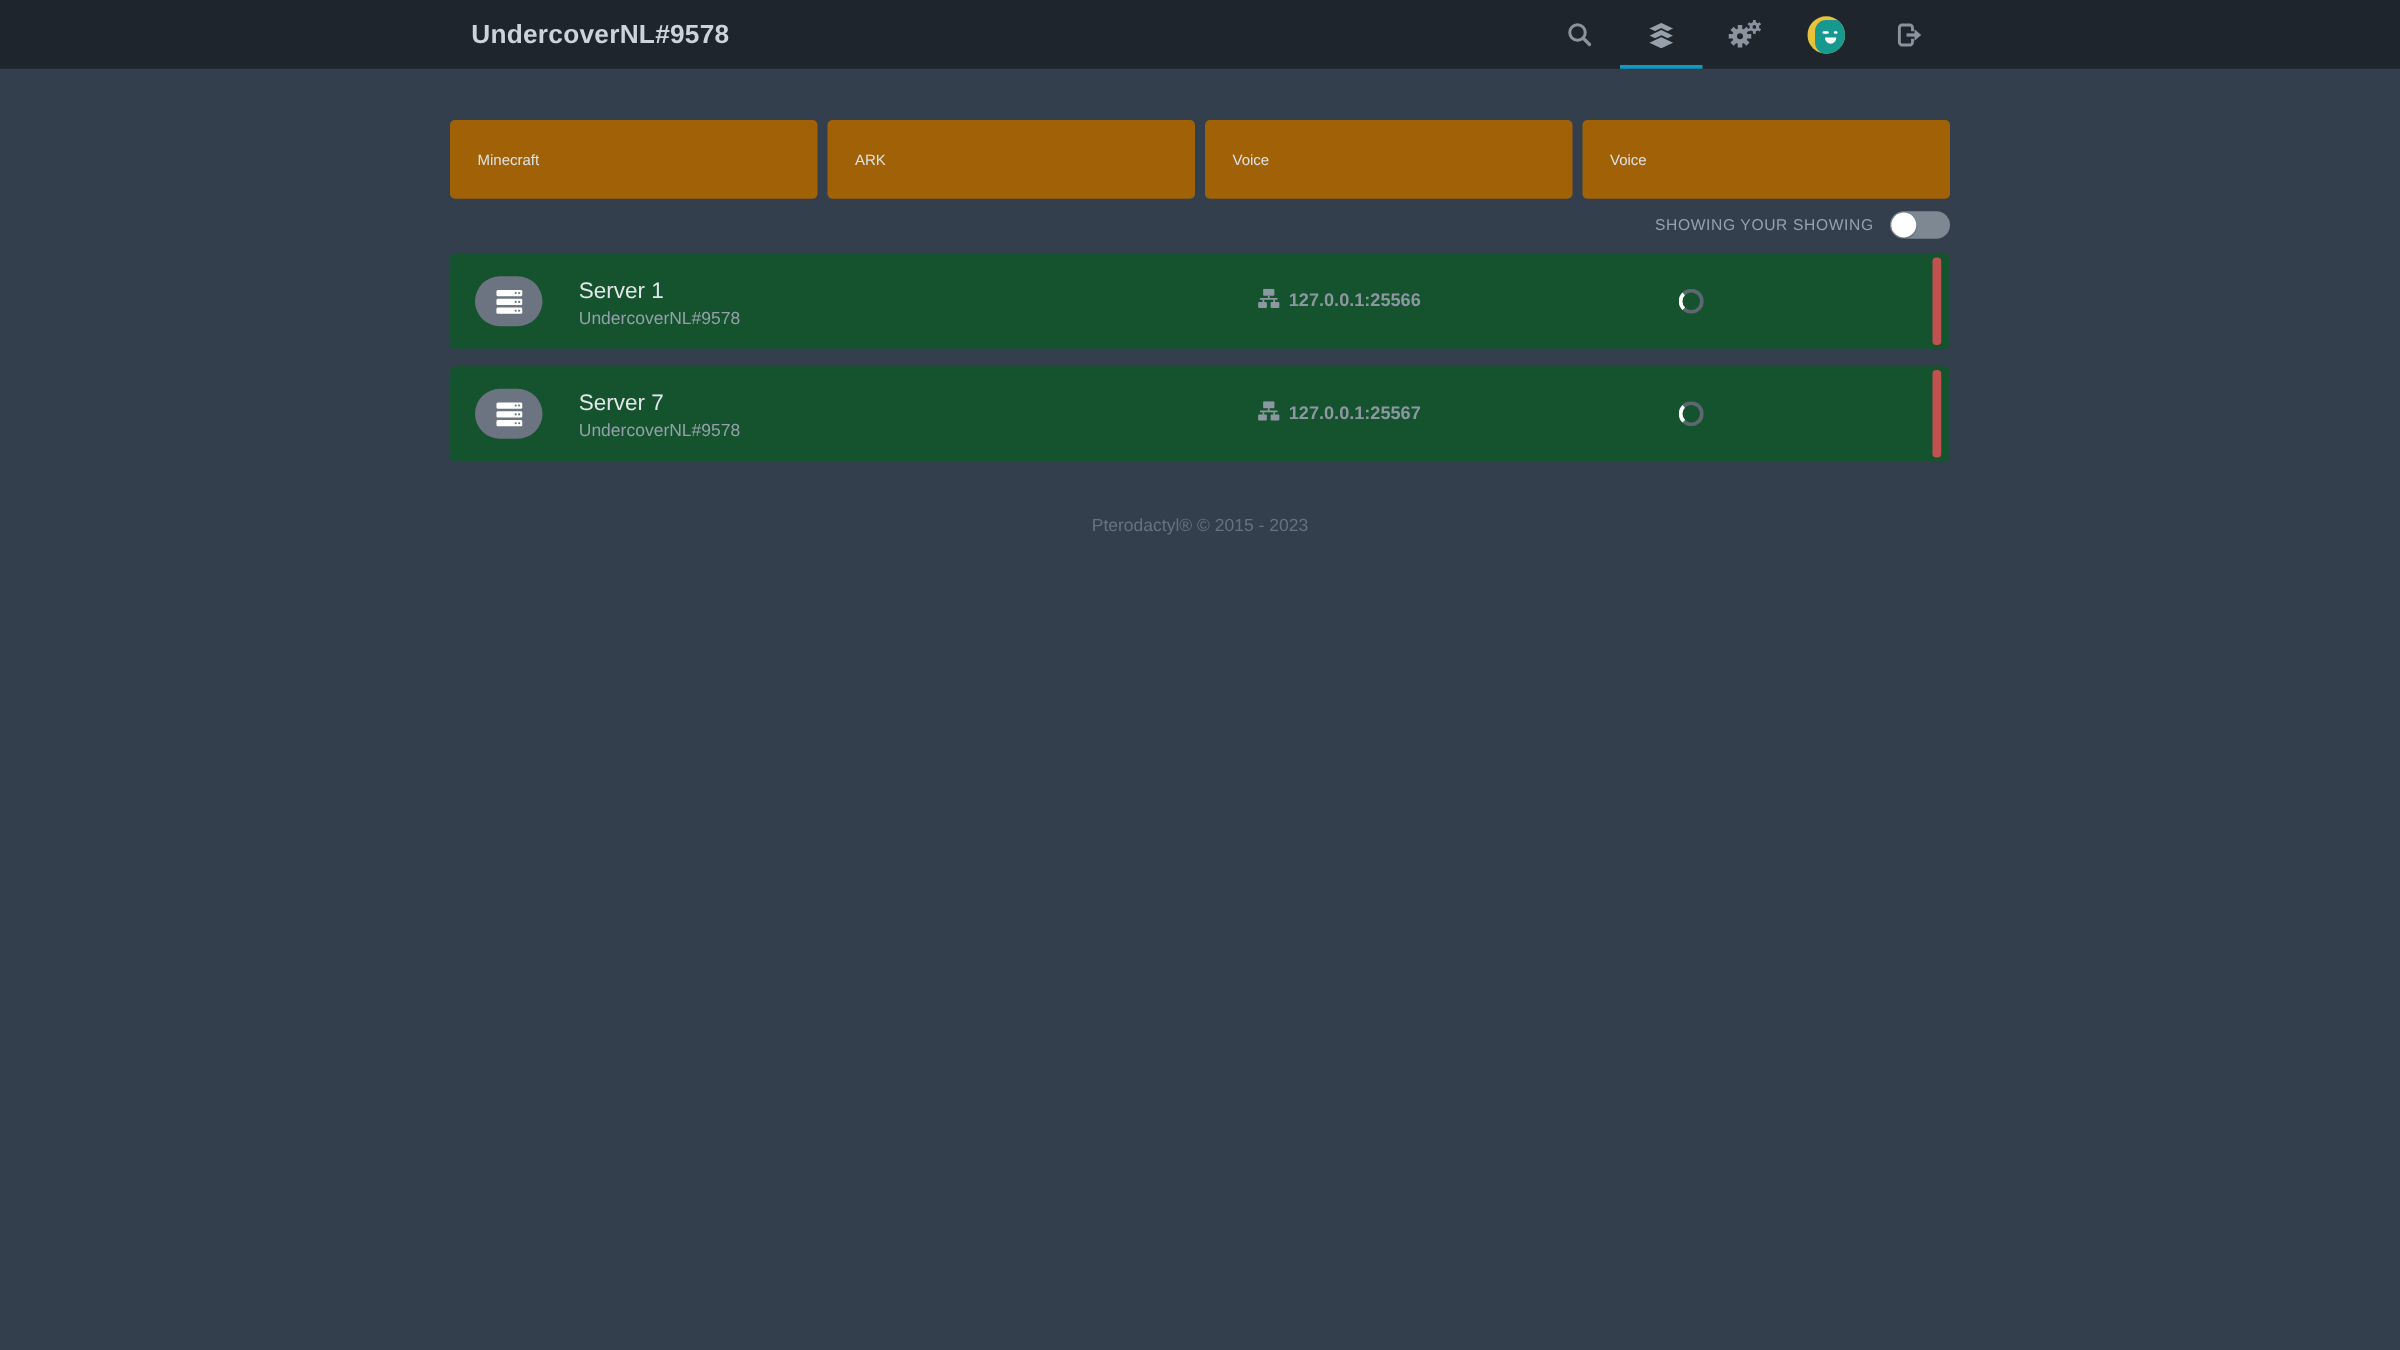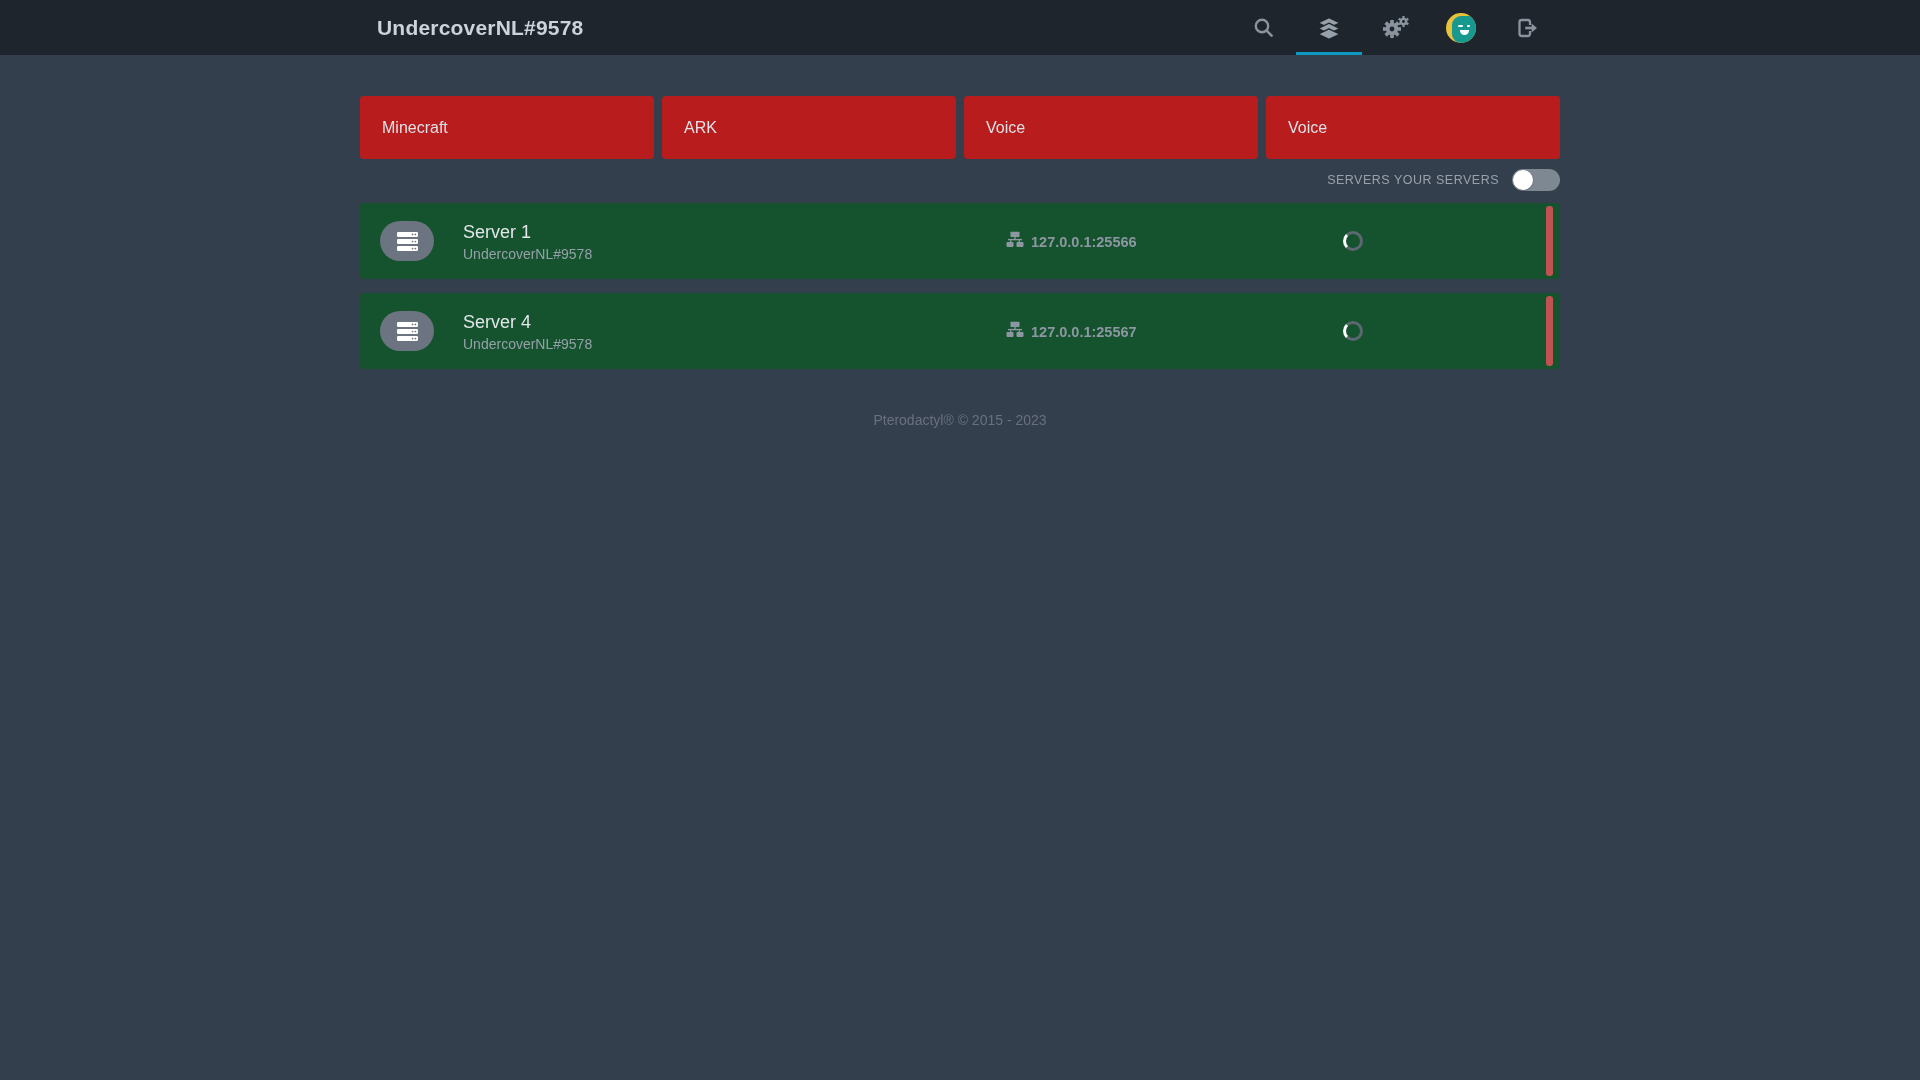--- a/index.html
+++ b/index.html
@@ -45,23 +45,23 @@
   .avatar .eye-l { position:absolute; left:12px; top:12px; width:5px; height:2.2px; background:#fff; border-radius:2px; }
   .avatar .eye-r { position:absolute; left:21px; top:12px; width:3px; height:2.2px; background:#fff; border-radius:2px; }
   .avatar .mouth { position:absolute; left:14px; top:17.5px; width:9px; height:4.5px; background:#fff; border-radius:0 0 8px 8px; }
 
   
   .container { width:1200px; margin:0 auto; }
 
   
   .categories { display:flex; gap:8px; margin-top:41px; }
   .category-btn {
-    flex:1; height:63px; background:#b91c1c; border-radius:4px;
+    flex:1; height:63px; background:#a16207; border-radius:4px;
     display:flex; align-items:center; padding-left:22px;
-    color:#dde2e7; font-size:16px; cursor:pointer;
+    color:#dde2e7; font-size:12px; cursor:pointer;
   }
 
   
   .filter-row {
     margin-top:10px; height:22px;
     display:flex; justify-content:flex-end; align-items:center; gap:13px;
   }
   .filter-label {
     color:#98a1ab; font-size:12.5px; letter-spacing:.5px;
   }
@@ -198,21 +198,21 @@
 <main class="container">
 
   <div class="categories">
     <div class="category-btn">Minecraft</div>
     <div class="category-btn">ARK</div>
     <div class="category-btn">Voice</div>
     <div class="category-btn">Voice</div>
   </div>
 
   <div class="filter-row">
-    <span class="filter-label">SERVERS YOUR SERVERS</span>
+    <span class="filter-label">SHOWING YOUR SHOWING</span>
     <div class="toggle">
       <div class="knob"></div>
     </div>
   </div>
 
   <div class="server-list">
 
     <div class="server-row">
       <div class="server-pill">
         <svg width="21" height="21" viewBox="0 0 22 22">
@@ -265,21 +265,21 @@
             <circle cx="16.3" cy="3.6" r="0.9"></circle>
               <circle cx="19.2" cy="3.6" r="0.9"></circle>
             <circle cx="16.3" cy="11" r="0.9"></circle>
               <circle cx="19.2" cy="11" r="0.9"></circle>
             <circle cx="16.3" cy="18.4" r="0.9"></circle>
               <circle cx="19.2" cy="18.4" r="0.9"></circle>
           </g>
         </svg>
       </div>
       <div class="server-names">
-        <div class="server-title">Server 4</div>
+        <div class="server-title">Server 7</div>
         <div class="server-owner">UndercoverNL#9578</div>
       </div>
       <div class="server-ip">
         <span>
           <svg width="18" height="16" viewBox="0 0 18 16" fill="#8d97a2">
             <rect x="4.5" y="0" width="9" height="5.6" rx="0.8"></rect>
             <rect x="8.3" y="5.6" width="1.4" height="2"></rect>
             <rect x="2" y="7.4" width="14" height="1.4"></rect>
             <rect x="4" y="8.8" width="1.4" height="1.9"></rect>
             <rect x="12.6" y="8.8" width="1.4" height="1.9"></rect>

